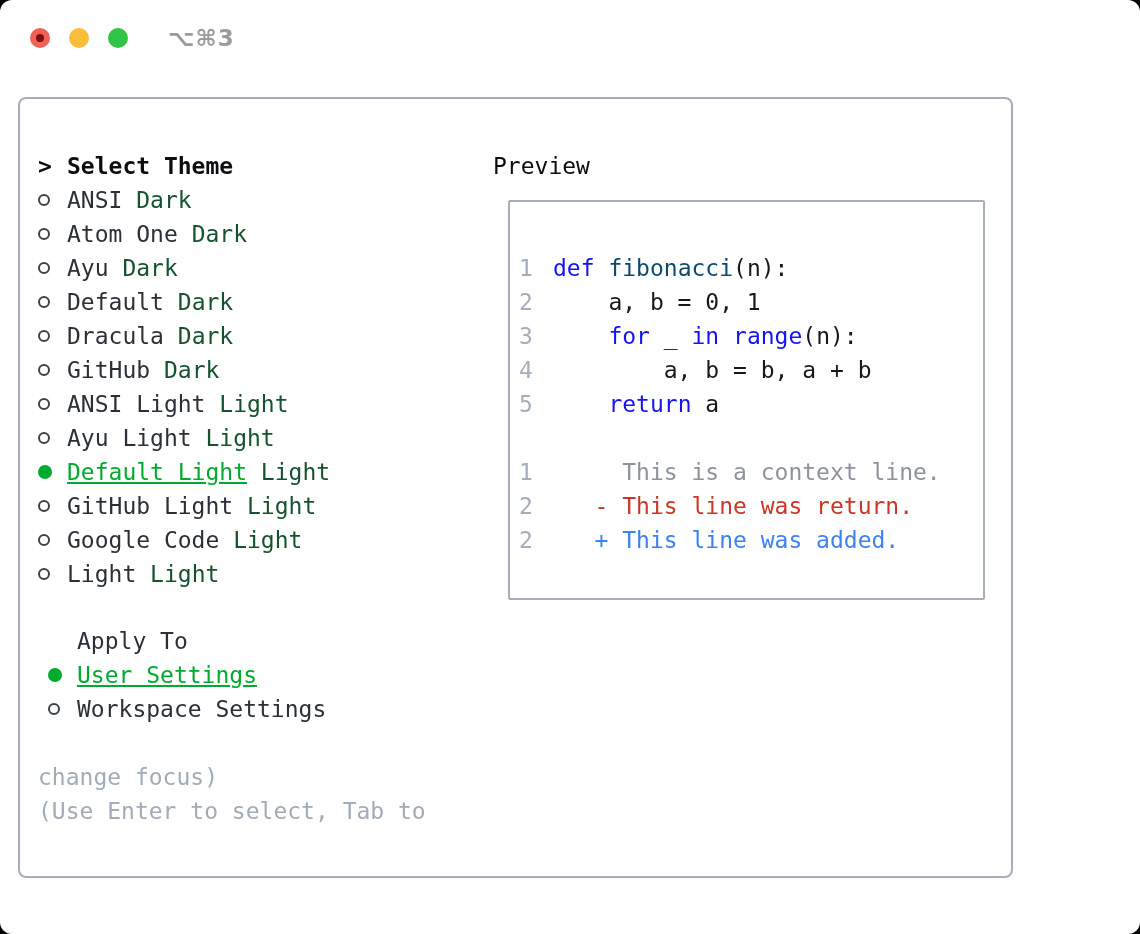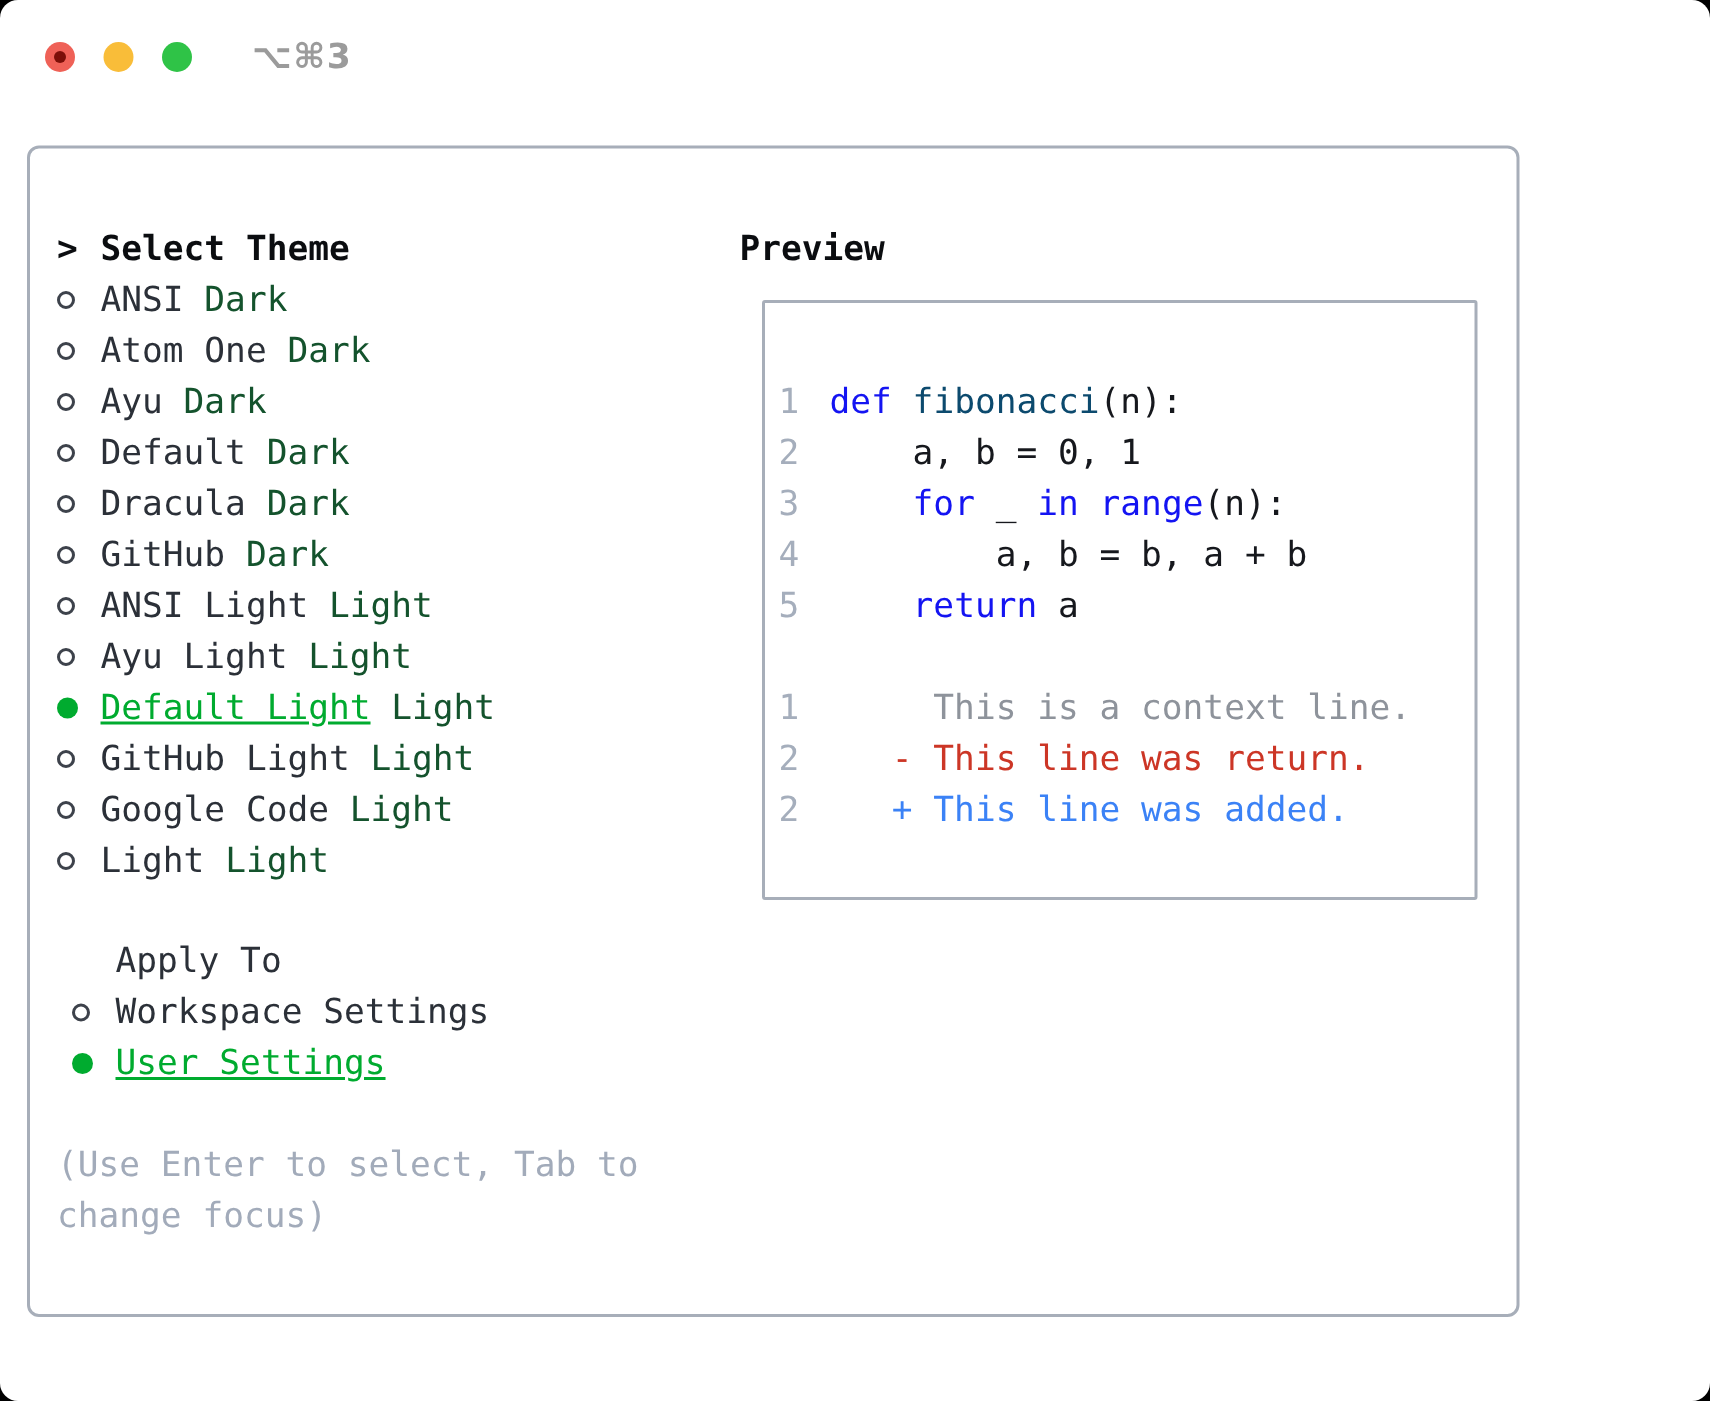--- a/index.html
+++ b/index.html
@@ -27,21 +27,21 @@
   .ring{width:12px;height:12px;border:2px solid #3d424b;border-radius:50%;box-sizing:border-box;}
   .dotsel{width:14px;height:14px;border-radius:50%;background:#00ab2f;}
   .tag{color:#14532d;margin-left:1ch;}
   .sel .name{color:#00ab2f;text-decoration:underline;}
   .list{position:absolute;left:18px;top:50px;}
   .apply{position:absolute;left:28px;top:525px;}
   .hint{position:absolute;left:18px;top:661px;font-size:23px;line-height:34px;
     color:#a2abba;white-space:pre;}
   
   .preview-label{position:absolute;left:473px;top:50px;height:34px;display:flex;
-    align-items:center;font-size:23px;font-weight:bold;color:#0b0d10;}
+    align-items:center;font-size:23px;font-weight:normal;color:#0b0d10;}
   .pbox{position:absolute;left:488px;top:101px;width:477px;height:400px;
     box-sizing:border-box;border:2px solid #a7aeb9;border-radius:2px;background:#fff;}
   .codepane{position:absolute;left:9px;top:49px;}
   .cl{height:34px;display:flex;align-items:center;white-space:pre;font-size:23px;}
   .ln{display:inline-block;width:34px;color:#a5aebc;}
   .tok-kw{color:#1414f2;}
   .tok-fn{color:#0c4a6e;}
   .tok-pl{color:#16181d;}
   .d-context{color:#8e939b;}
   .d-deleted{color:#cc3626;}
@@ -127,31 +127,31 @@
         <span class="name">Light</span>
         <span class="tag">Light</span>
       </div>
     </div>
 
     <div class="apply">
       <div class="row">
         <span class="marker"></span>
         <span>Apply To</span>
       </div>
+      <div class="row sel">
+        <span class="marker"><i class="dotsel"></i></span>
+        <span class="name">User Settings</span>
+      </div>
       <div class="row">
         <span class="marker"><i class="ring"></i></span>
         <span class="name">Workspace Settings</span>
       </div>
-      <div class="row sel">
-        <span class="marker"><i class="dotsel"></i></span>
-        <span class="name">User Settings</span>
-      </div>
     </div>
 
-    <div class="hint"><div>(Use Enter to select, Tab to</div><div>change focus)</div></div>
+    <div class="hint"><div>change focus)</div><div>(Use Enter to select, Tab to</div></div>
 
     <div class="preview-label">Preview</div>
 
     <div class="pbox">
       <div class="codepane">
           <div class="cl"><span class="ln">1</span><span class="tok-kw">def</span><span class="tok-pl"> </span><span class="tok-fn">fibonacci</span><span class="tok-pl">(n):</span></div>
           <div class="cl"><span class="ln">2</span><span class="tok-pl">    a, b = 0, 1</span></div>
           <div class="cl"><span class="ln">3</span><span class="tok-pl">    </span><span class="tok-kw">for</span><span class="tok-pl"> _ </span><span class="tok-kw">in</span><span class="tok-pl"> </span><span class="tok-kw">range</span><span class="tok-pl">(n):</span></div>
           <div class="cl"><span class="ln">4</span><span class="tok-pl">        a, b = b, a + b</span></div>
           <div class="cl"><span class="ln">5</span><span class="tok-pl">    </span><span class="tok-kw">return</span><span class="tok-pl"> a</span></div>

